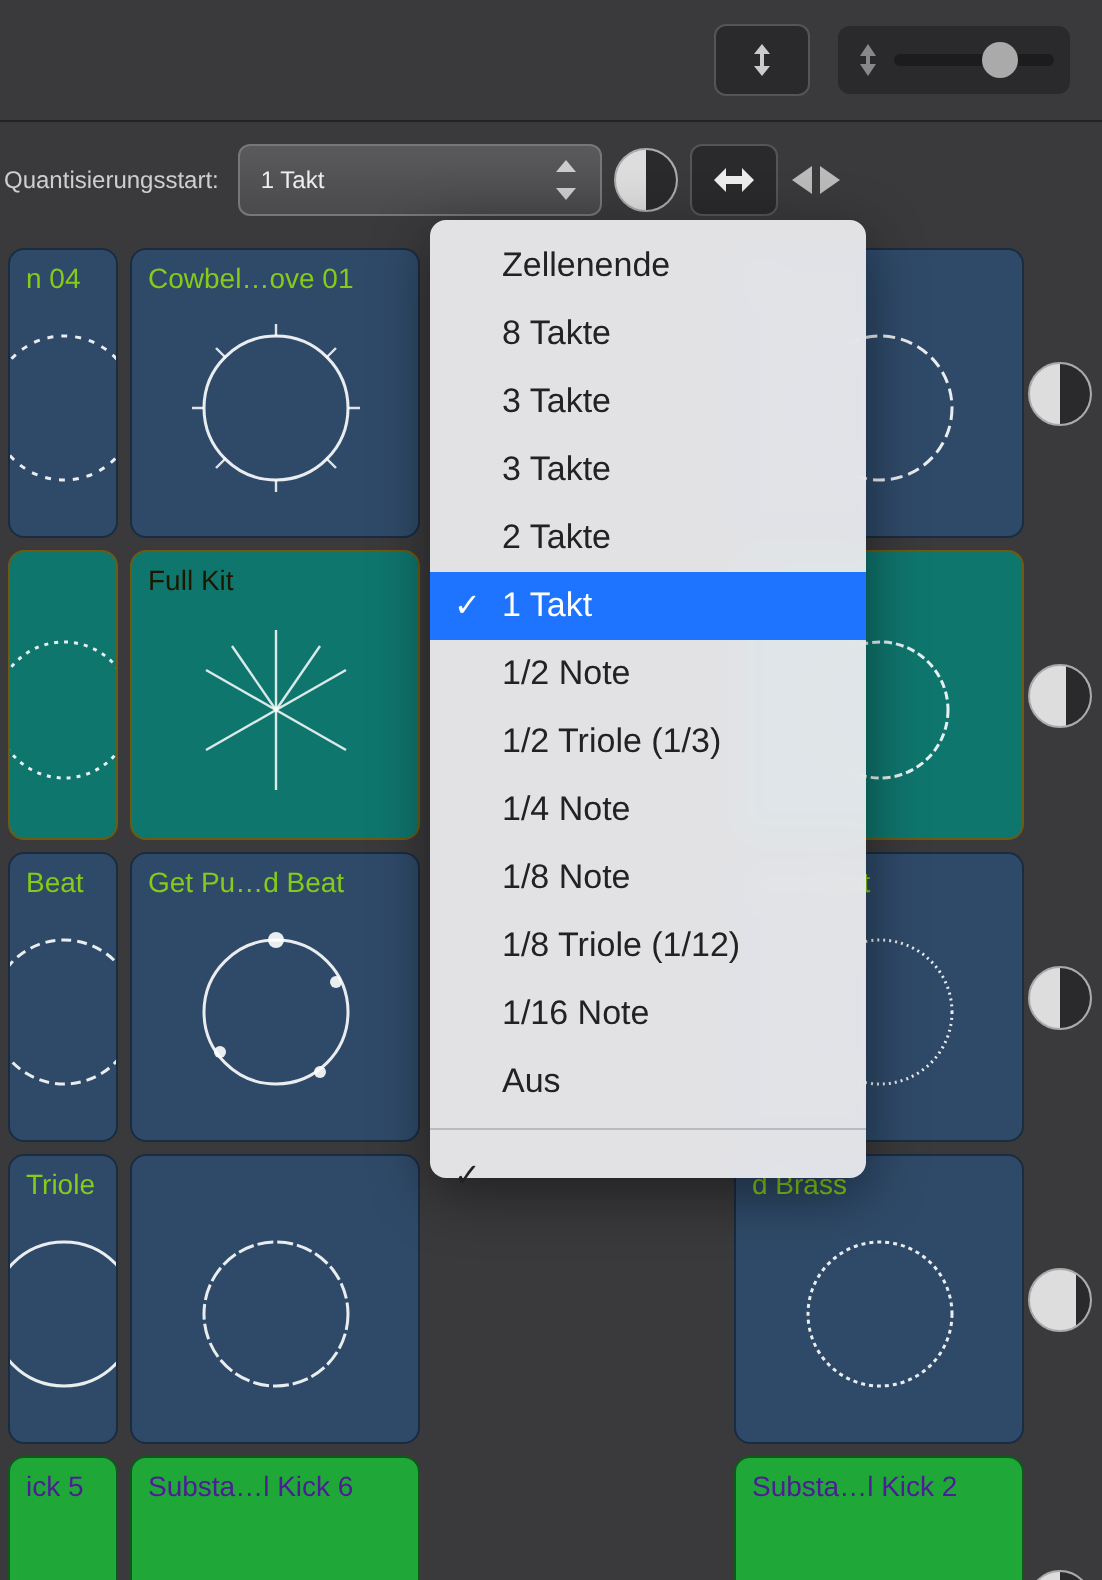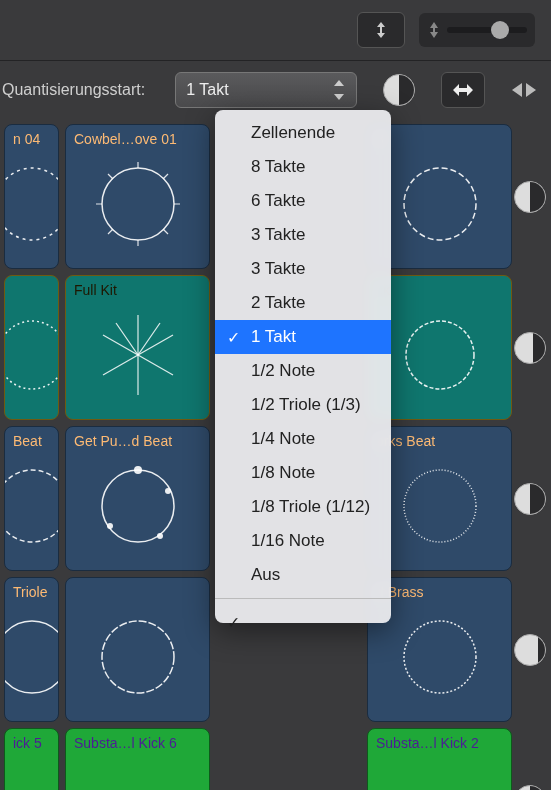--- a/index.html
+++ b/index.html
@@ -62,24 +62,24 @@
   }
 
   
   .quant-bar {
     position: absolute;
     top: 64px;
     left: 0; right: 0;
     height: 52px;
     display: flex;
     align-items: center;
-    gap: 26px;
+    gap: 6px;
     padding: 0 8px 0 0;
     color: #cfcfcf;
-    font-size: 16px;
+    font-size: 12px;
   }
   .quant-label {
     padding-left: 2px;
     padding-right: 4px;
   }
   .quant-select {
     flex: 0 0 160px;
     height: 34px;
     background: linear-gradient(#5a5a5c,#4a4a4c);
     border: 1px solid #777;
@@ -175,21 +175,21 @@
     height: 145px;
     display:flex;align-items:center;justify-content:center;
   }
 
   .cell {
     background: #2f4a69;
     border: 1px solid #1a2c40;
     border-radius: 8px;
     position: relative;
     overflow: hidden;
-    color: #fdba74;
+    color: #84cc16;
   }
   .cell.yellow { background: #0f766e; color:#3a2e00; border-color:#6f5a11;}
   .cell.green  { background: #1fa838; color:#083b12; border-color:#0d5a1b;}
   .cell .label {
     position: absolute; top: 6px; left: 8px; right: 8px;
     font-size: 14px;
     white-space: nowrap;
     overflow: hidden;
     text-overflow: ellipsis;
   }
@@ -201,21 +201,21 @@
     width: 100px; height: 100px;
     transform: translate(-50%,-50%);
   }
   .wave svg { width: 100%; height: 100%; }
 
   
   .dropdown {
     position: absolute;
     left: 215px;
     top: 110px;
-    width: 176px;
+    width: 218px;
     background: rgba(235,235,238,0.95);
     border-radius: 8px;
     box-shadow: 0 8px 30px rgba(0,0,0,0.45);
     backdrop-filter: blur(6px);
     color: #222;
     font-size: 17px;
     padding: 6px 0;
     z-index: 50;
   }
   .dropdown .item {
@@ -448,21 +448,20 @@
   <div class="row-pie-cell">
       <div class="pie-btn pie-right">
         <div class="shade"></div>
       </div>
     </div>
 </div>
 
 <div class="dropdown" id="dropdown">
     <div class="item"><span>Zellenende</span></div>
     <div class="item"><span>8 Takte</span></div>
-    <div class="item"><span>6 Takte</span></div>
     <div class="item"><span>3 Takte</span></div>
     <div class="item"><span>3 Takte</span></div>
     <div class="item"><span>2 Takte</span></div>
     <div class="item selected"><span class="check">✓</span><span>1 Takt</span></div>
     <div class="item"><span>1/2 Note</span></div>
     <div class="item"><span>1/2 Triole (1/3)</span></div>
     <div class="item"><span>1/4 Note</span></div>
     <div class="item"><span>1/8 Note</span></div>
     <div class="item"><span>1/8 Triole (1/12)</span></div>
     <div class="item"><span>1/16 Note</span></div>

